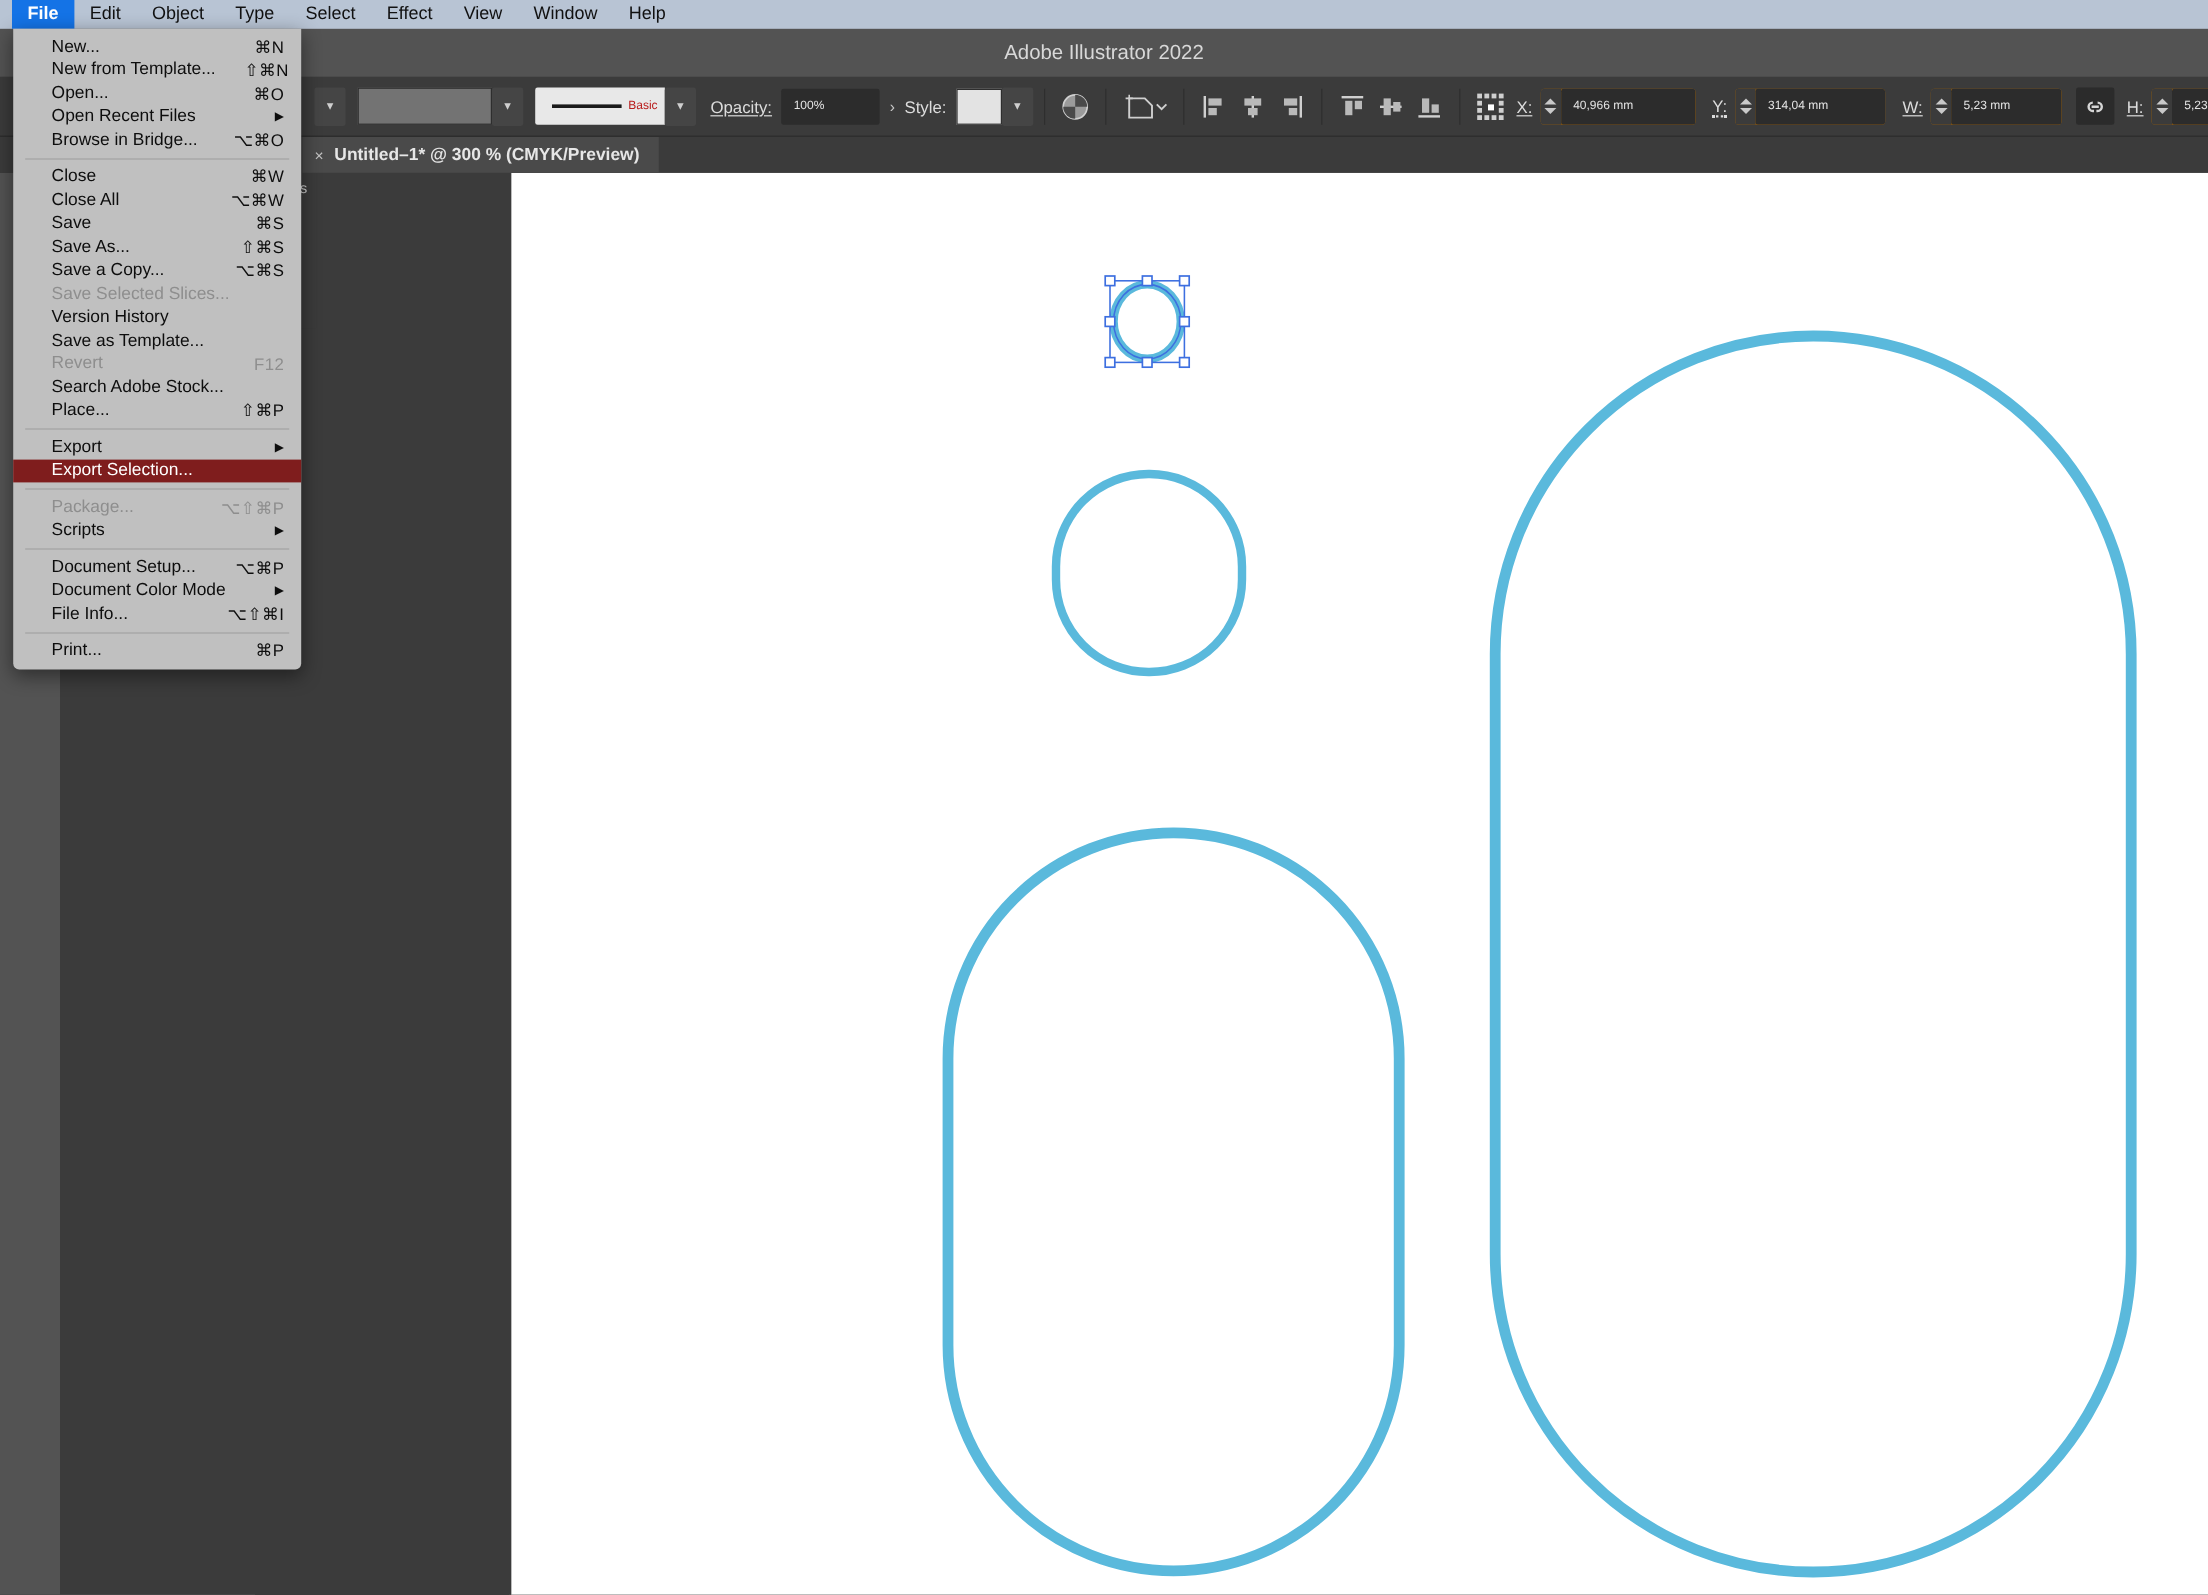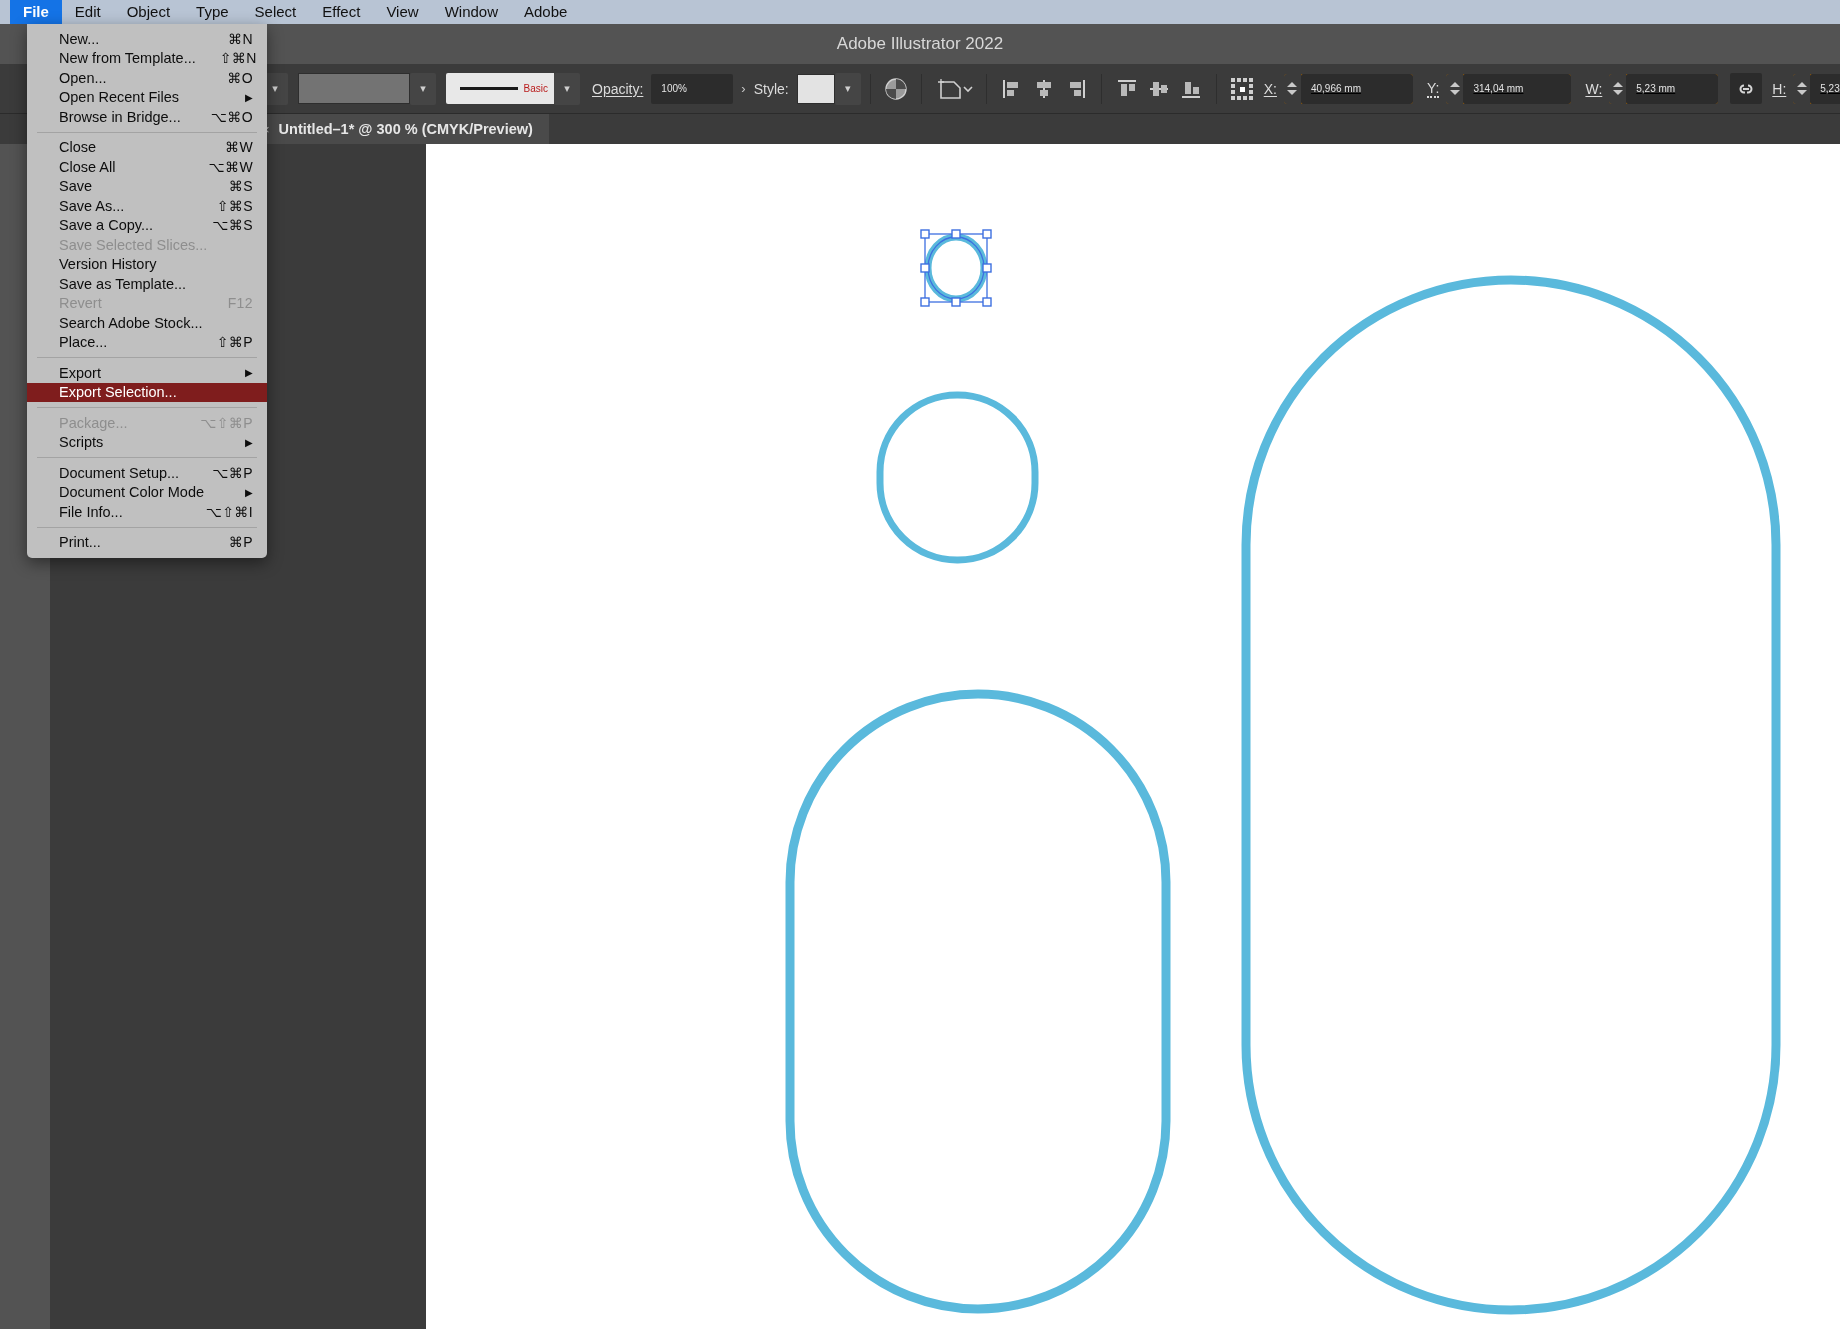--- a/index.html
+++ b/index.html
@@ -83,21 +83,21 @@
     justify-content: center; gap: 3px; cursor: pointer;
   }
   .arrowbtn i {
     display: block; width: 0; height: 0; border-left: 5px solid transparent;
     border-right: 5px solid transparent;
   }
   .arrowbtn i.up { border-bottom: 5px solid #c9c9c9; }
   .arrowbtn i.dn { border-top: 5px solid #c9c9c9; }
   .stepgroup {
     display: flex; align-items: flex-start; background: #a16207;
-    border-radius: 3px; flex: none; overflow: hidden; text-decoration: underline;
+    border-radius: 3px; flex: none; overflow: hidden;
   }
   .styleswatch {
     width: 38px; height: 30px; background: #e3e3e3;
     border: 1px solid #2e2e2e; flex: none; cursor: pointer;
   }
   .icobtn {
     width: 32px; height: 32px; flex: none; cursor: pointer;
     display: flex; align-items: center; justify-content: center;
   }
   .linkbtn {
@@ -141,21 +141,21 @@
 
   
   .canvas {
     position: absolute; top: 144px; left: 426px;
     width: 1414px; height: 1185px;
     background: #ffffff; overflow: hidden; z-index: 2;
   }
 
   
   .dropdown {
-    position: absolute; top: 24px; left: 27px; width: 240px;
+    position: absolute; top: 24px; left: 11px; width: 240px;
     background: #c0c0c0;
     box-shadow: 0 5px 16px rgba(0,0,0,.45);
     padding: 5px 0 6px 0;
     z-index: 60;
     border-radius: 0 0 5px 5px;
   }
   .mrow {
     display: flex; align-items: center; justify-content: space-between;
     height: 19.5px; padding: 0 14px 0 32px;
     font-size: 14.5px; color: #0d0d0d; white-space: nowrap; cursor: default;
@@ -390,21 +390,21 @@
     <span class="apple-slot"></span>
     <div id="menubar-items" style="display:flex;align-items:center">
         <div class="mi active">File</div>
         <div class="mi">Edit</div>
         <div class="mi">Object</div>
         <div class="mi">Type</div>
         <div class="mi">Select</div>
         <div class="mi">Effect</div>
         <div class="mi">View</div>
         <div class="mi">Window</div>
-        <div class="mi">Adobe</div>
+        <div class="mi">Help</div>
       </div>
   </div>
 
   <div class="dropdown">
     <div id="file-menu-body">
         <div class="mrow">
           <span>New...</span>
           <span class="key">⌘N</span>
         </div>
         <div class="mrow">

